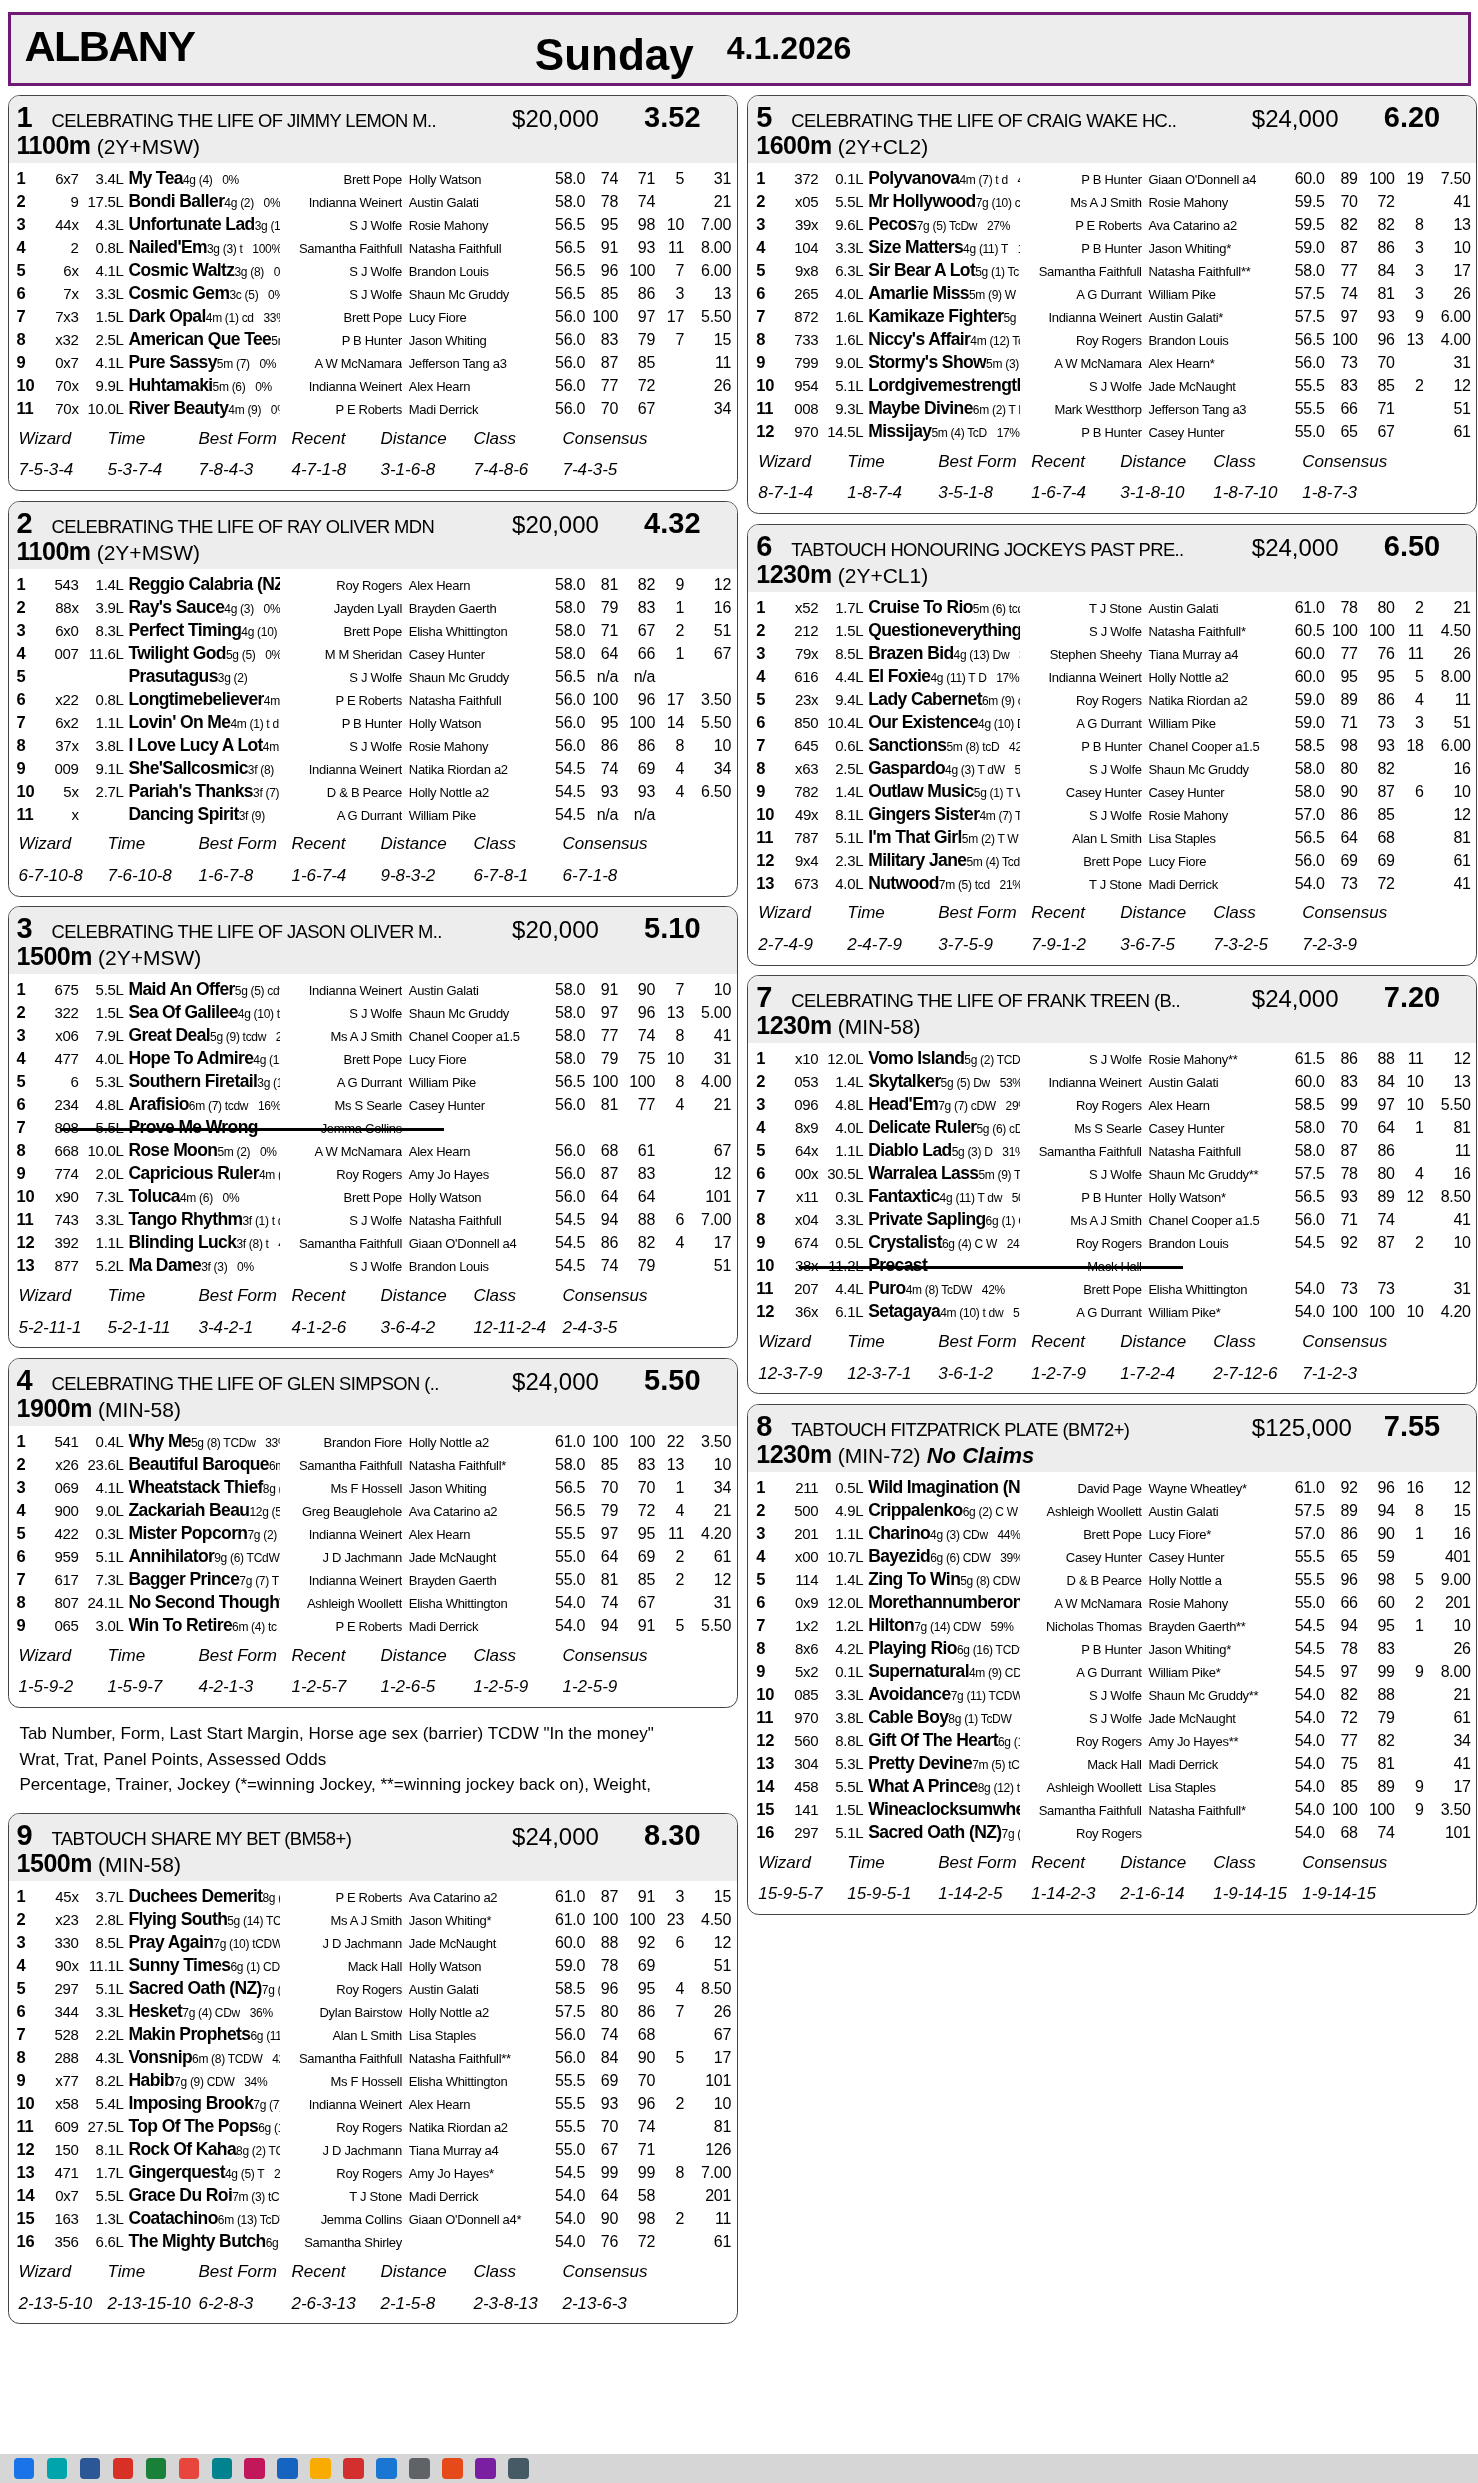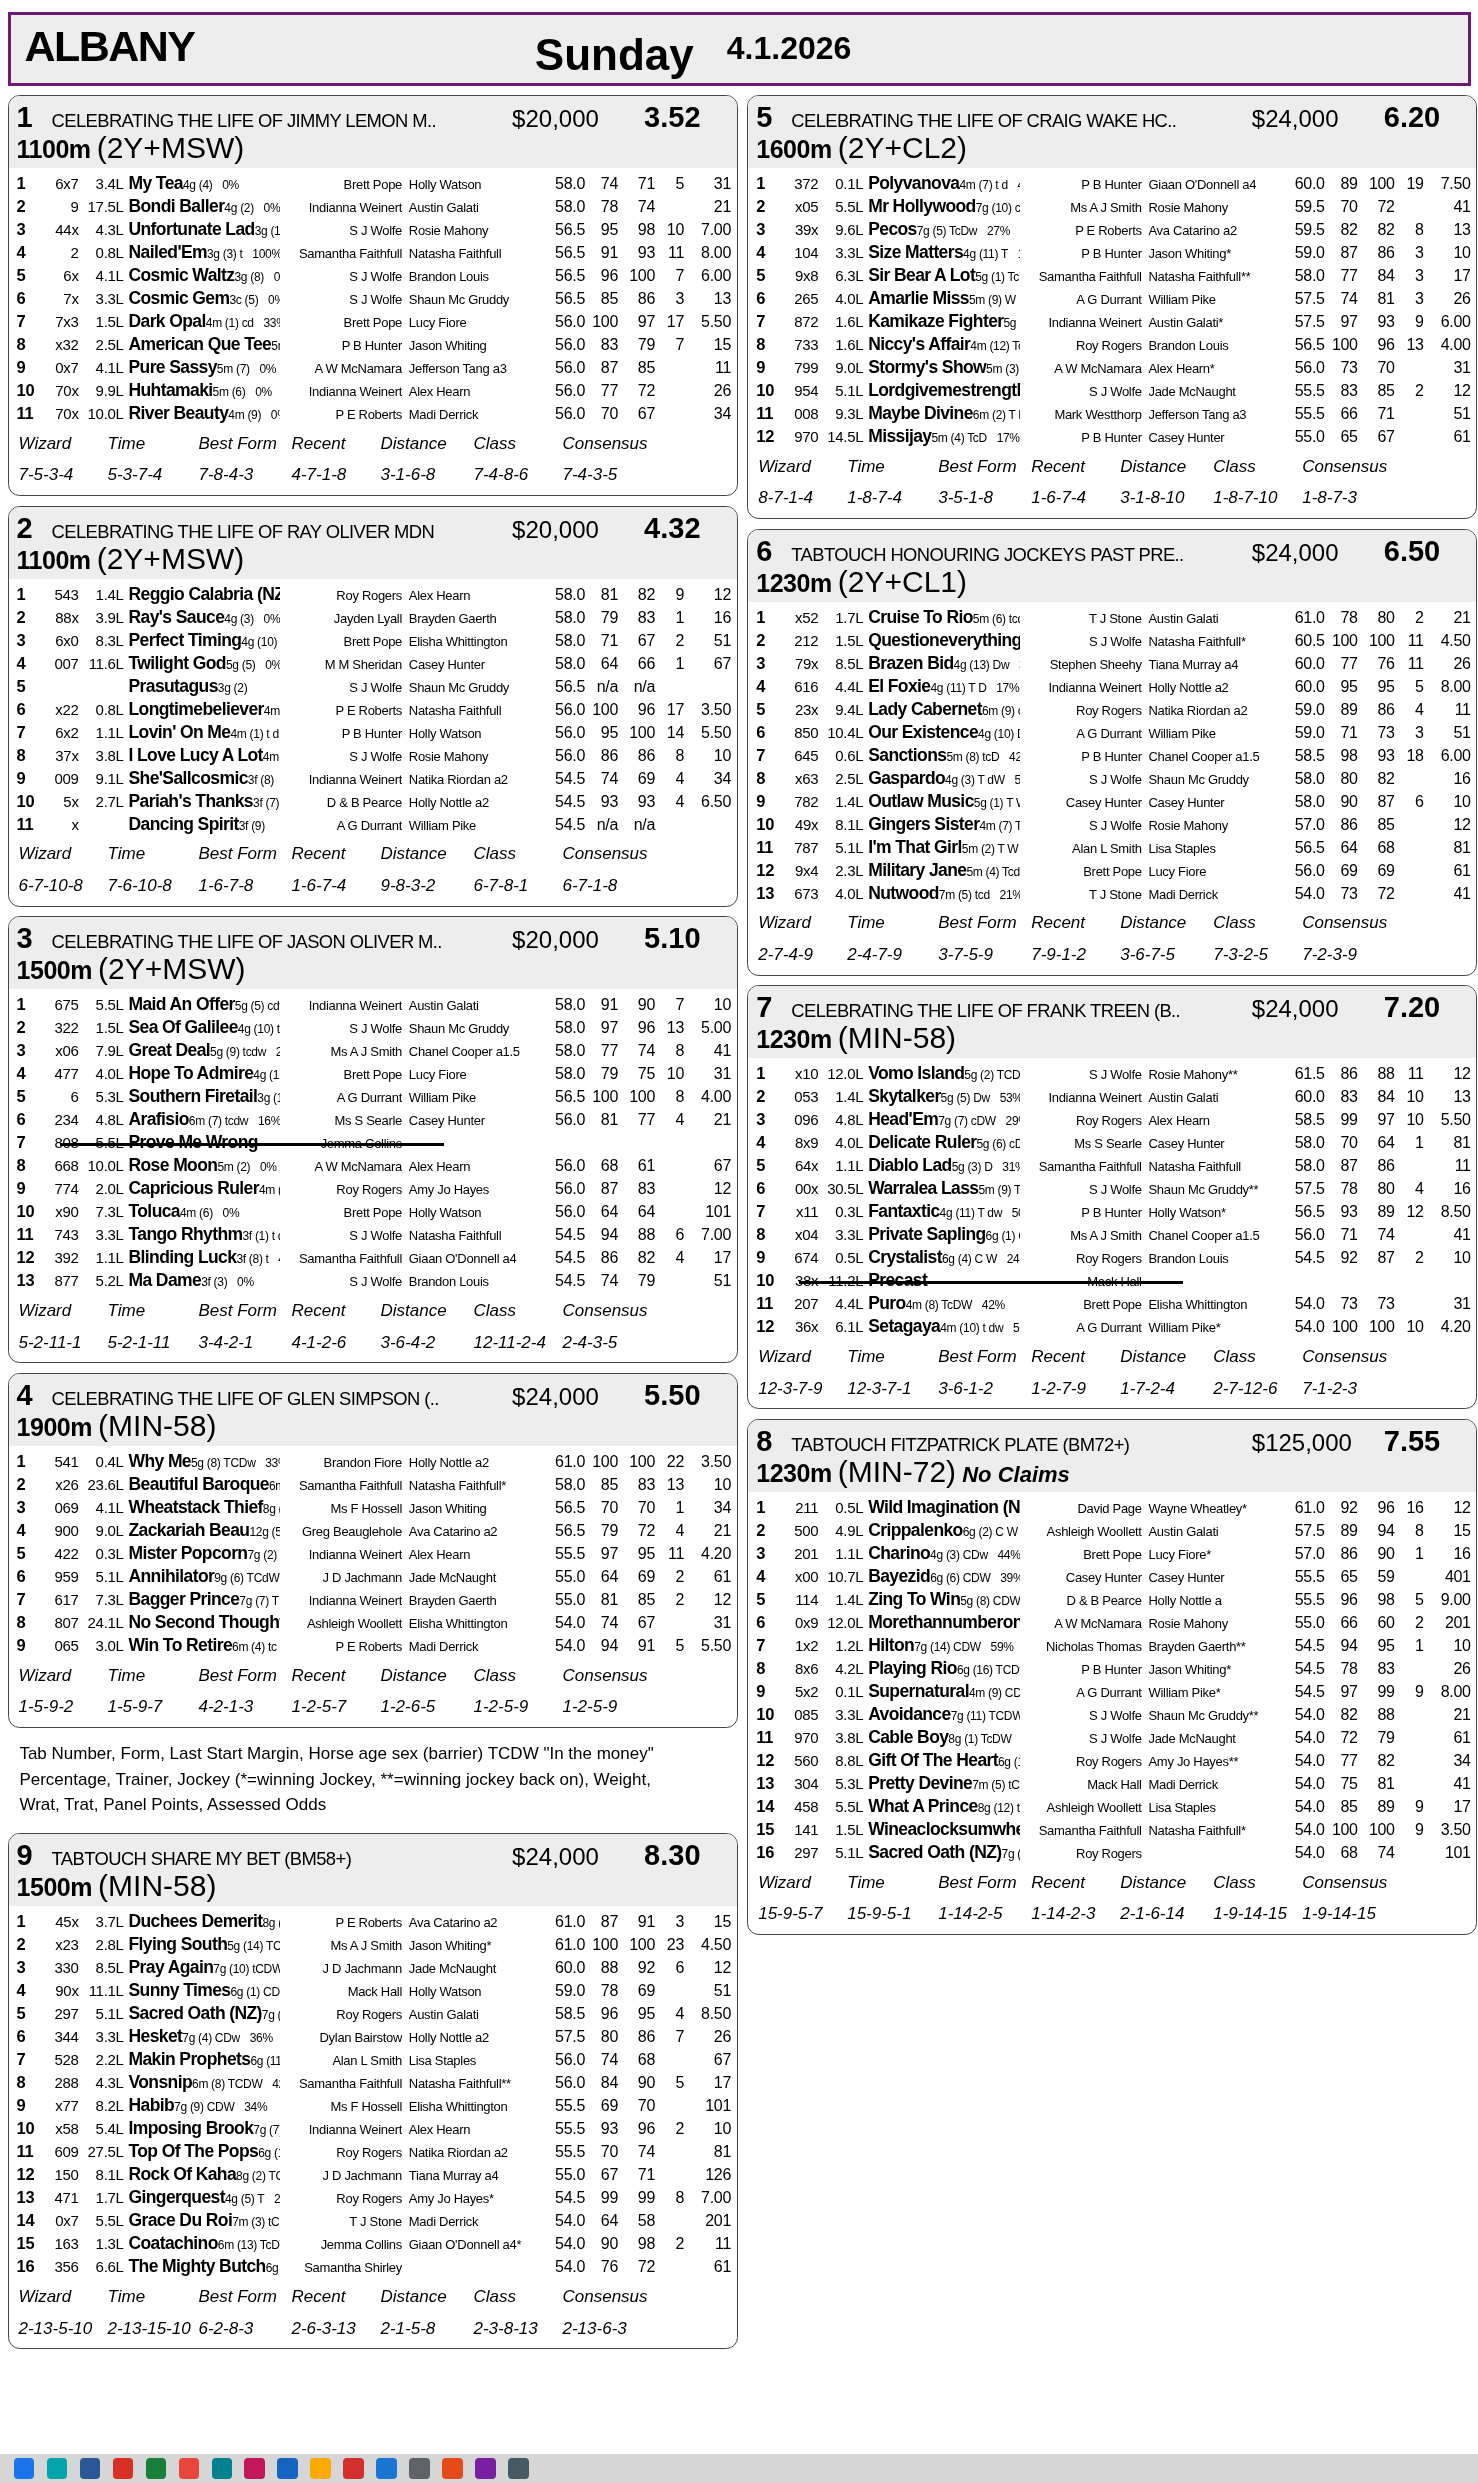--- a/index.html
+++ b/index.html
@@ -24,21 +24,21 @@
   
   .race { border:1.5px solid #444; border-radius:11.6px; margin-bottom:9.7px; overflow:hidden; background:#fff; }
   .race-head { background:#ededed; padding:4.9px 9.7px 2.9px 7.8px; }
   .rh1 { display:flex; align-items:baseline; }
   .r-num   { font-size:29px; font-weight:bold; width:35px; flex-shrink:0; }
   .r-title { font-size:18.4px; letter-spacing:-0.6px; flex:1; white-space:nowrap; overflow:hidden; }
   .r-prize { font-size:24px; margin-left:5.8px; width:113px; flex-shrink:0; }
   .r-time  { font-size:29px; font-weight:bold; margin-left:19px; width:83px; flex-shrink:0; }
   .rh2 { font-size:22px; margin-top:-2.9px; }
   .r-dist { font-weight:bold; font-size:25px; letter-spacing:-0.5px; }
-  .r-cond { font-size:30px; }
+  .r-cond { font-size:21px; }
   .r-note { font-size:22px; font-weight:bold; font-style:italic; }
 
   
   .runners { padding:4.9px 5.8px 0 7.8px; }
   .runner { position:relative; display:flex; align-items:baseline; height:23px; letter-spacing:-0.3px; white-space:nowrap; }
   .c-tab      { width:25px;  font-weight:bold; font-size:16.5px; flex-shrink:0; }
   .c-form     { width:37px;  text-align:right; font-size:15px; flex-shrink:0; }
   .c-margin   { width:45px;  text-align:right; font-size:15px; flex-shrink:0; }
   .c-namezone { flex:1; min-width:0; overflow:hidden; padding-left:4.9px; }
   .c-name     { font-weight:bold; font-size:17.5px; letter-spacing:-0.6px; }
@@ -834,22 +834,22 @@
               <span class="s-value">1-2-5-7</span>
               <span class="s-value">1-2-6-5</span>
               <span class="s-value">1-2-5-9</span>
               <span class="s-value">1-2-5-9</span>
             </div>
     </div>
   </div>
 </div>
     <div class="key">
       <div>Tab Number, Form, Last Start Margin, Horse age sex (barrier) TCDW "In the money"</div>
+      <div>Wrat, Trat, Panel Points, Assessed Odds</div>
       <div>Percentage, Trainer, Jockey (*=winning Jockey, **=winning jockey back on), Weight,</div>
-      <div>Wrat, Trat, Panel Points, Assessed Odds</div>
     </div>
     <div id="left-bottom">
   <div class="race">
     <div class="race-head">
       <div class="rh1">
         <span class="r-num">9</span>
         <span class="r-title">TABTOUCH SHARE MY BET (BM58+)</span>
         <span class="r-prize">$24,000</span>
         <span class="r-time">8.30</span>
       </div>

